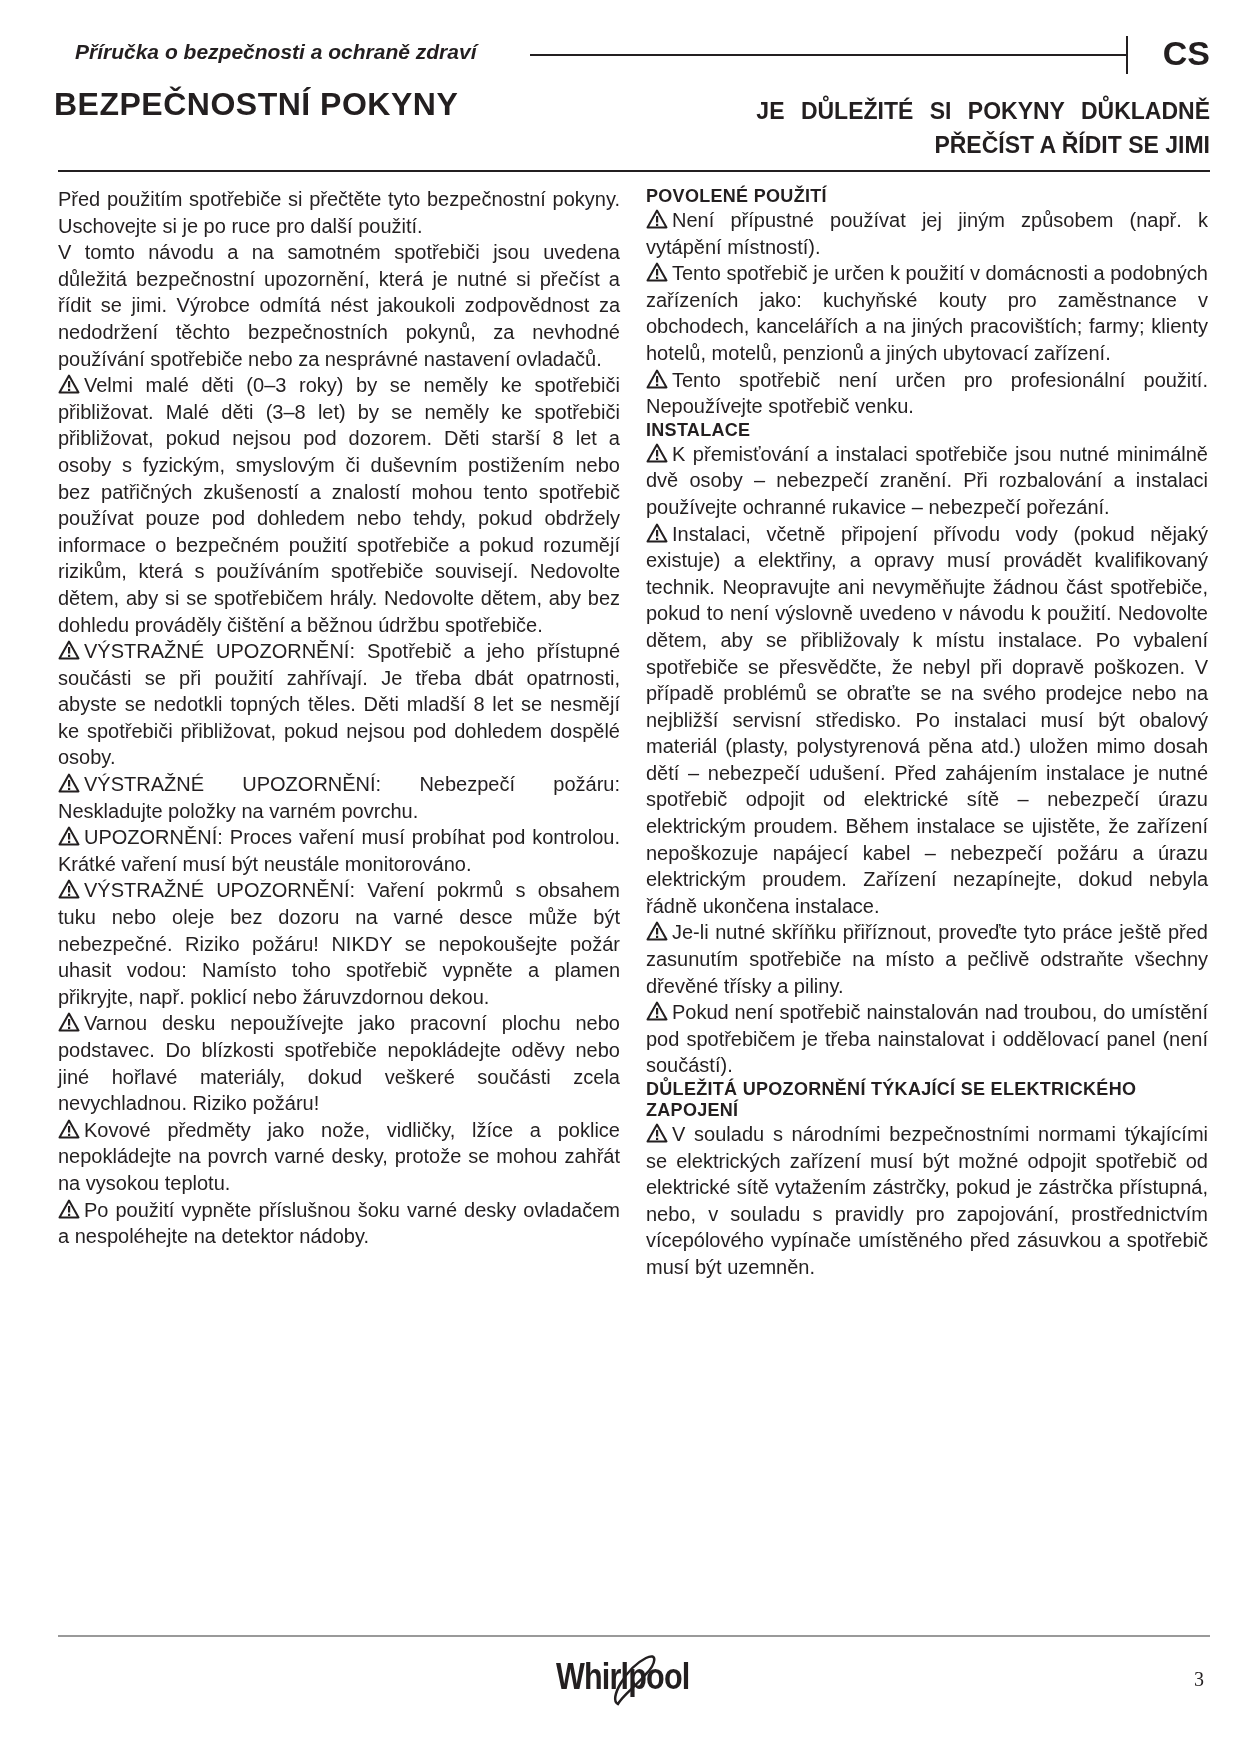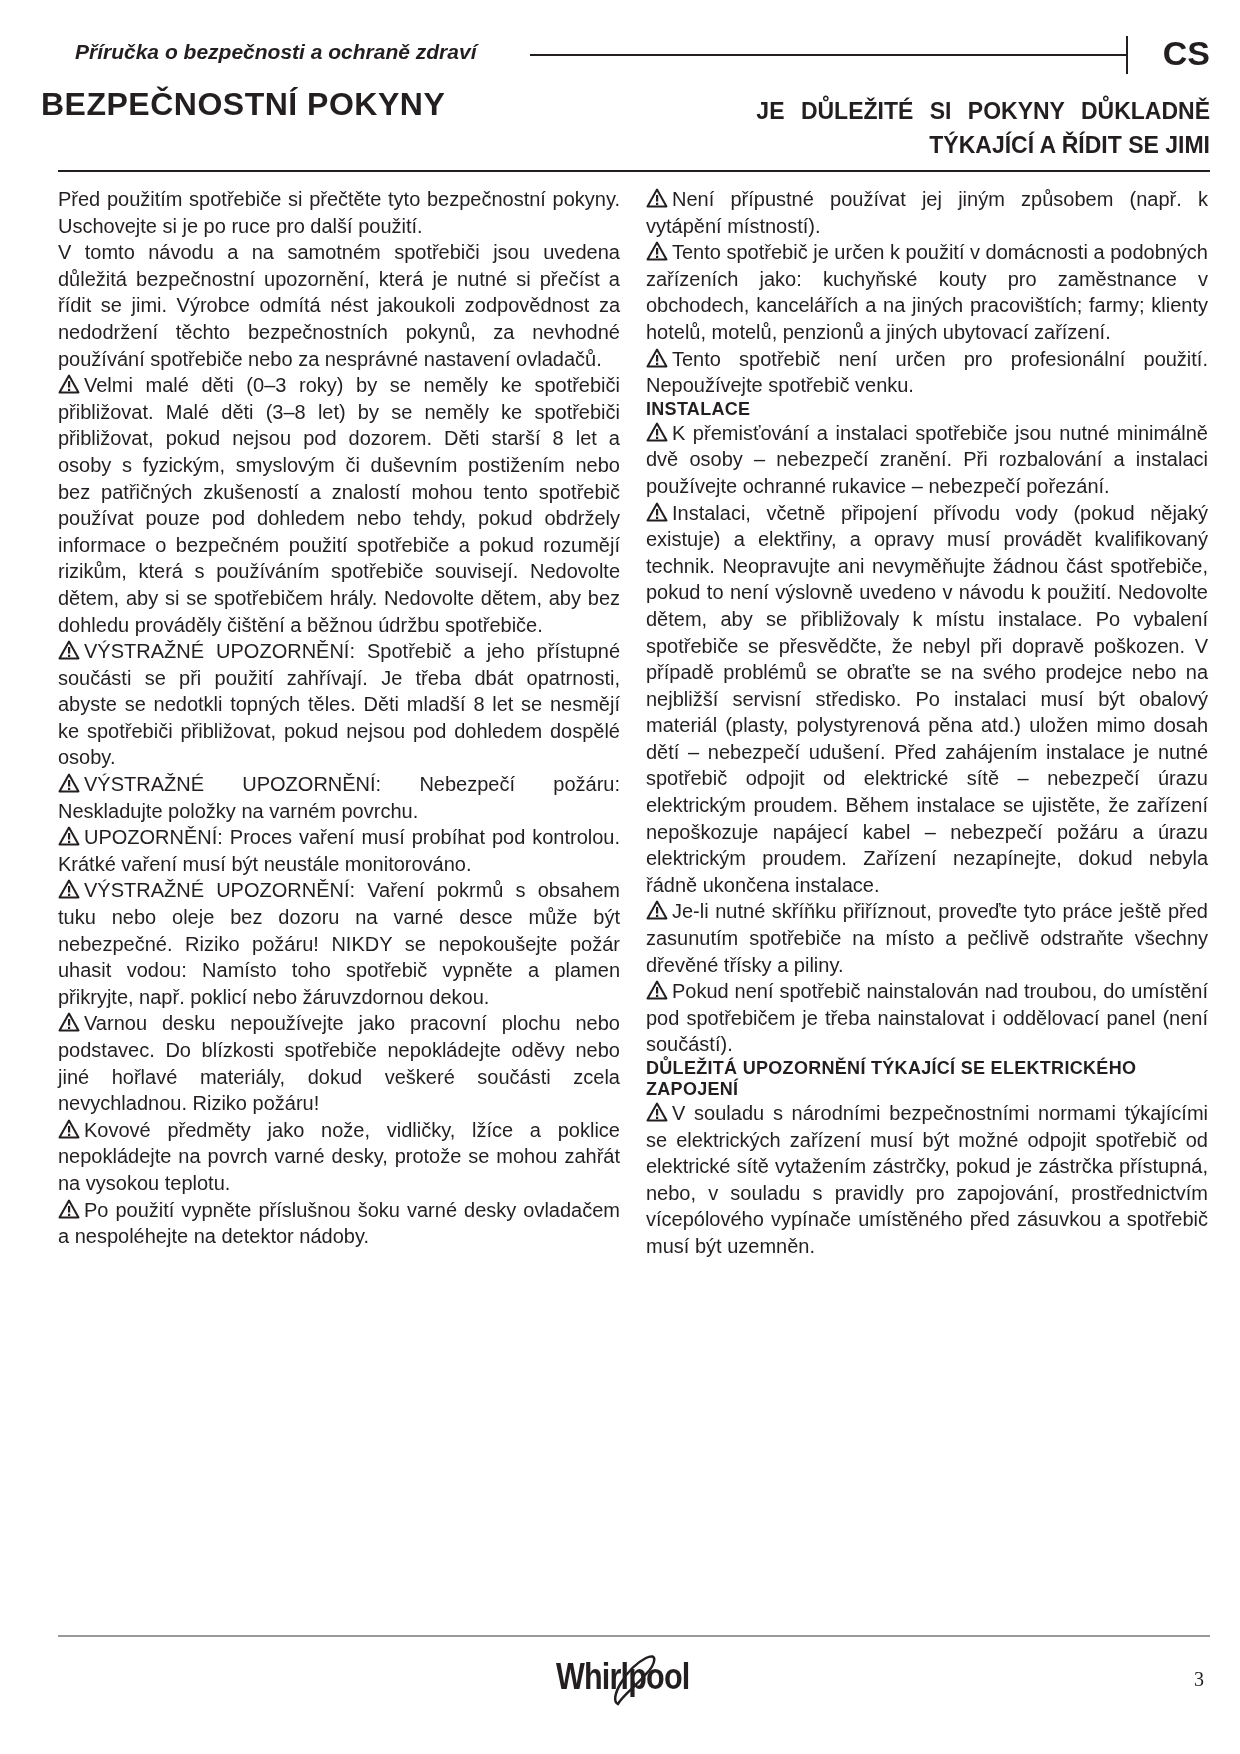--- a/index.html
+++ b/index.html
@@ -1,21 +1,21 @@
 <!DOCTYPE html>
 <html><head>
 <meta charset="utf-8">
 <style>
   html, body { margin: 0; padding: 0; background: #ffffff; }
   body { width: 1240px; height: 1754px; position: relative; overflow: hidden; color: #231f20; font-family: "Liberation Sans", "DejaVu Sans", sans-serif; }
   .top-subtitle { position: absolute; left: 75px; top: 40px; font-size: 21px; font-style: italic; font-weight: bold; }
   .top-rule { position: absolute; left: 530px; top: 54px; width: 596px; height: 2px; background: #231f20; }
   .top-tick { position: absolute; left: 1126px; top: 36px; width: 2px; height: 38px; background: #231f20; }
   .lang-code { position: absolute; right: 30px; top: 34px; font-size: 34px; font-weight: bold; }
-  .title-left { position: absolute; left: 41px; top: 86px; font-size: 32px; font-weight: bold; letter-spacing: 0.5px; }
+  .title-left { position: absolute; left: 54px; top: 86px; font-size: 32px; font-weight: bold; letter-spacing: 0.5px; }
   .title-right { position: absolute; right: 30px; top: 94px; width: 600px; text-align: right; font-size: 23px; font-weight: bold; line-height: 34px; }
   .title-right .l1 { word-spacing: 10px; }
   .header-rule { position: absolute; left: 58px; top: 170px; width: 1152px; height: 2px; background: #231f20; }
   .col { position: absolute; top: 186px; font-size: 20px; line-height: 26.6px; text-align: justify; }
   .col-left { left: 58px; width: 562px; }
   .col-right { left: 646px; width: 562px; }
   .col p { margin: 0; }
   .sec-head { font-weight: bold; font-size: 18px; line-height: 21px; letter-spacing: 0.3px; margin: 0; text-align: left; }
   .warn-icon { display: inline-block; width: 22px; height: 20px; vertical-align: -2px; margin-right: 4px; }
   .footer-rule { position: absolute; left: 58px; top: 1635px; width: 1152px; height: 2px; background: #999999; }
@@ -27,21 +27,21 @@
 <body>
 
 <div>
   <div class="top-subtitle">Příručka o bezpečnosti a ochraně zdraví</div>
   <div class="top-rule"></div>
   <div class="top-tick"></div>
   <div class="lang-code">CS</div>
   <div class="title-left">BEZPEČNOSTNÍ POKYNY</div>
   <div class="title-right">
     <div class="l1">JE DŮLEŽITÉ SI POKYNY DŮKLADNĚ</div>
-    <div>TÝKAJÍCÍ A ŘÍDIT SE JIMI</div>
+    <div>PŘEČÍST A ŘÍDIT SE JIMI</div>
   </div>
   <div class="header-rule"></div>
 </div>
 
 <div class="col col-left">
   <p><span>Před použitím spotřebiče si přečtěte tyto bezpečnostní pokyny. Uschovejte si je po ruce pro další použití.</span></p>
   <p><span>V tomto návodu a na samotném spotřebiči jsou uvedena důležitá bezpečnostní upozornění, která je nutné si přečíst a řídit se jimi. Výrobce odmítá nést jakoukoli zodpovědnost za nedodržení těchto bezpečnostních pokynů, za nevhodné používání spotřebiče nebo za nesprávné nastavení ovladačů.</span></p>
   <p><svg class="warn-icon" viewBox="0 0 22 20">
         <path d="M11 1.5 L20.5 18.5 L1.5 18.5 Z" fill="none" stroke="#231f20" stroke-width="2" stroke-linejoin="round"></path>
         <rect x="10" y="7" width="2.2" height="6.5" fill="#231f20"></rect>
@@ -78,20 +78,21 @@
         <rect x="10" y="14.8" width="2.2" height="2.2" fill="#231f20"></rect>
       </svg><span>Kovové předměty jako nože, vidličky, lžíce a poklice nepokládejte na povrch varné desky, protože se mohou zahřát na vysokou teplotu.</span></p>
   <p><svg class="warn-icon" viewBox="0 0 22 20">
         <path d="M11 1.5 L20.5 18.5 L1.5 18.5 Z" fill="none" stroke="#231f20" stroke-width="2" stroke-linejoin="round"></path>
         <rect x="10" y="7" width="2.2" height="6.5" fill="#231f20"></rect>
         <rect x="10" y="14.8" width="2.2" height="2.2" fill="#231f20"></rect>
       </svg><span>Po použití vypněte příslušnou šoku varné desky ovladačem a nespoléhejte na detektor nádoby.</span></p>
 </div>
 
 <div class="col col-right">
+  <h3 class="sec-head">POVOLENÉ POUŽITÍ</h3>
   <p><svg class="warn-icon" viewBox="0 0 22 20">
         <path d="M11 1.5 L20.5 18.5 L1.5 18.5 Z" fill="none" stroke="#231f20" stroke-width="2" stroke-linejoin="round"></path>
         <rect x="10" y="7" width="2.2" height="6.5" fill="#231f20"></rect>
         <rect x="10" y="14.8" width="2.2" height="2.2" fill="#231f20"></rect>
       </svg><span>Není přípustné používat jej jiným způsobem (např. k vytápění místností).</span></p>
   <p><svg class="warn-icon" viewBox="0 0 22 20">
         <path d="M11 1.5 L20.5 18.5 L1.5 18.5 Z" fill="none" stroke="#231f20" stroke-width="2" stroke-linejoin="round"></path>
         <rect x="10" y="7" width="2.2" height="6.5" fill="#231f20"></rect>
         <rect x="10" y="14.8" width="2.2" height="2.2" fill="#231f20"></rect>
       </svg><span>Tento spotřebič je určen k použití v domácnosti a podobných zařízeních jako: kuchyňské kouty pro zaměstnance v obchodech, kancelářích a na jiných pracovištích; farmy; klienty hotelů, motelů, penzionů a jiných ubytovací zařízení.</span></p>

